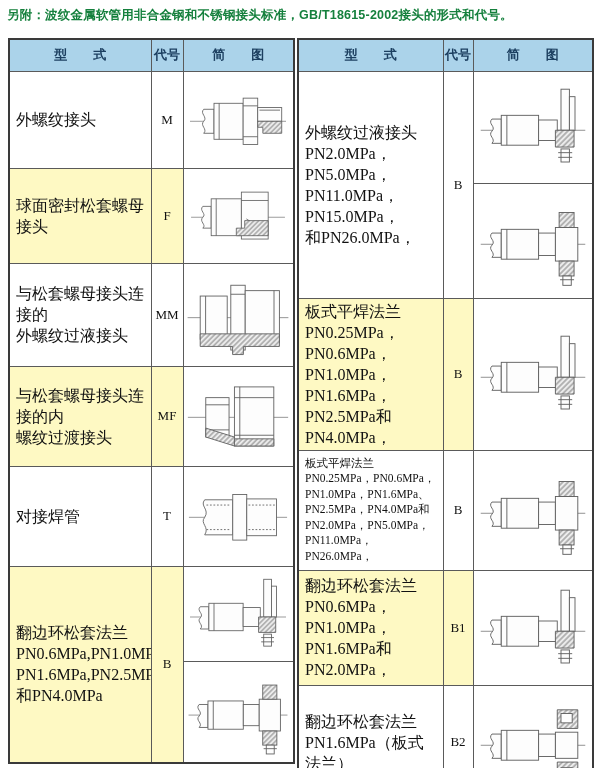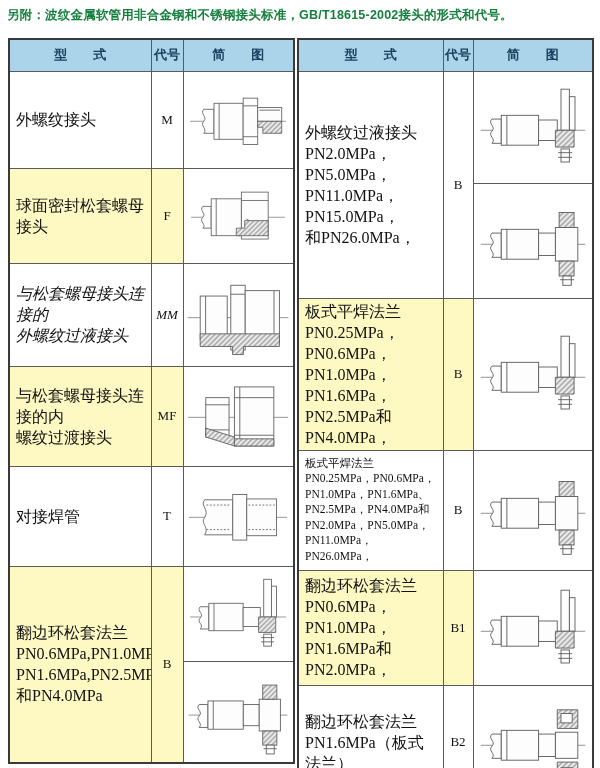--- a/index.html
+++ b/index.html
@@ -178,21 +178,21 @@
     </tr>
     <tr style="height:95px;">
       <td class="type hl">球面密封松套螺母接头</td>
       <td class="code hl">F</td>
       <td class="diag">
         <svg viewBox="0 0 120 105" width="106" height="88">
               <use href="#sym-f" xlink:href="#sym-f"></use>
             </svg>
       </td>
     </tr>
-    <tr style="height:103px;font-style:italic;">
+    <tr style="height:103px;">
       <td class="type">与松套螺母接头连接的
 外螺纹过液接头</td>
       <td class="code">MM</td>
       <td class="diag">
         <svg viewBox="0 0 120 105" width="108" height="97">
               <use href="#sym-mm" xlink:href="#sym-mm"></use>
             </svg>
       </td>
     </tr>
     <tr style="height:100px;font-family:Liberation Serif, serif;">

